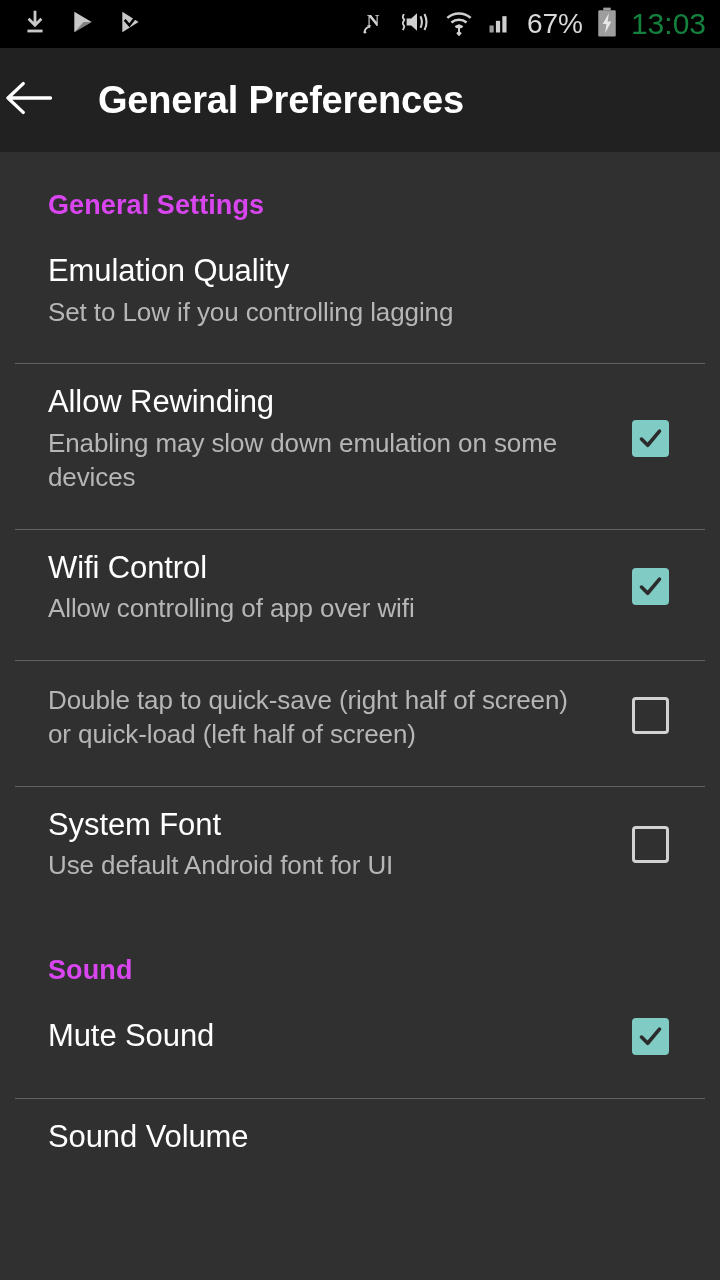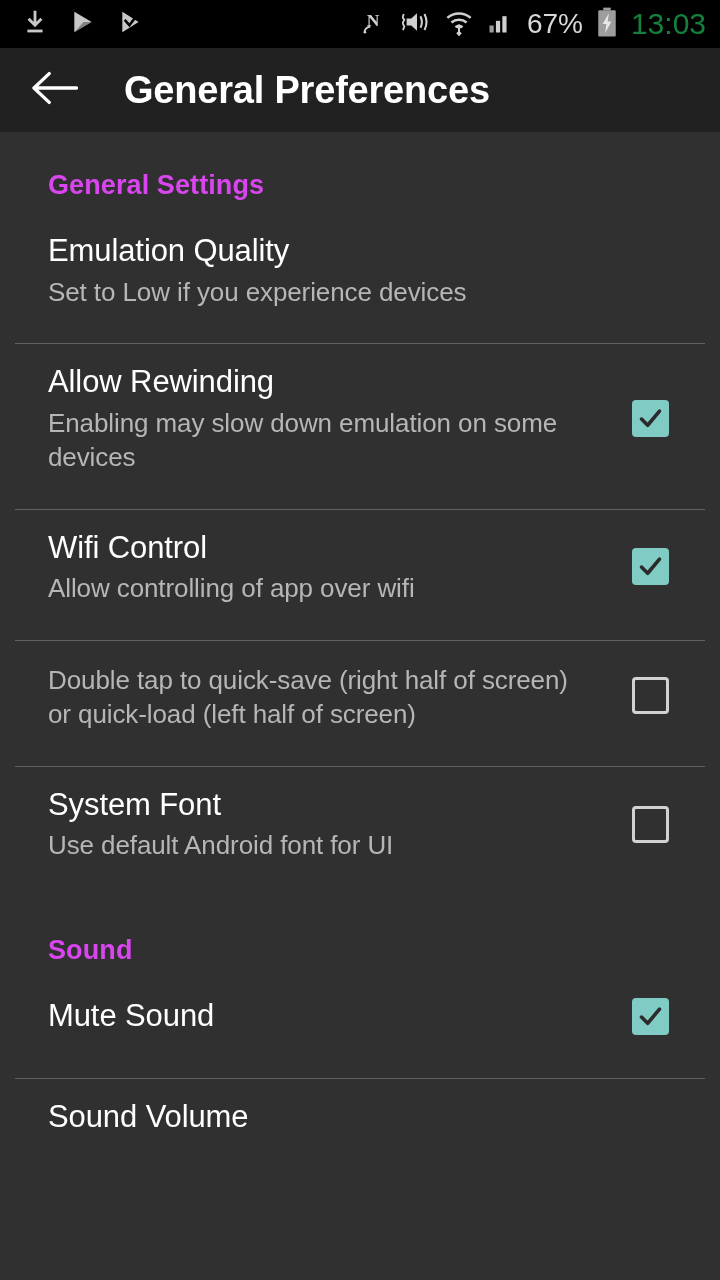--- a/index.html
+++ b/index.html
@@ -47,25 +47,24 @@
     font-family: "Liberation Sans", sans-serif;
   }
   .status-clock {
     font-size: 30px;
     color: #15803d;
     line-height: 1;
   }
 
   
   .toolbar {
-    height: 84px;
+    height: 104px;
     background: #212121;
     display: flex;
     align-items: center;
-    padding-left: 26px;
   }
   .back-button {
     width: 56px;
     height: 56px;
     display: flex;
     align-items: center;
     justify-content: center;
     flex: 0 0 auto;
     cursor: pointer;
   }
@@ -238,21 +237,21 @@
   <div class="toolbar-title">General Preferences</div>
 </div>
 
 <div class="content">
 
   <div class="section-header">General Settings</div>
 
   <div class="pref-row">
     <div class="pref-text">
       <div class="pref-title">Emulation Quality</div>
-      <div class="pref-summary">Set to Low if you experience devices</div>
+      <div class="pref-summary">Set to Low if you controlling lagging</div>
     </div>
   </div>
 
   <div class="divider"></div>
 
   <div class="pref-row">
     <div class="pref-text">
       <div class="pref-title">Allow Rewinding</div>
       <div class="pref-summary">Enabling may slow down emulation on some devices</div>
     </div>

